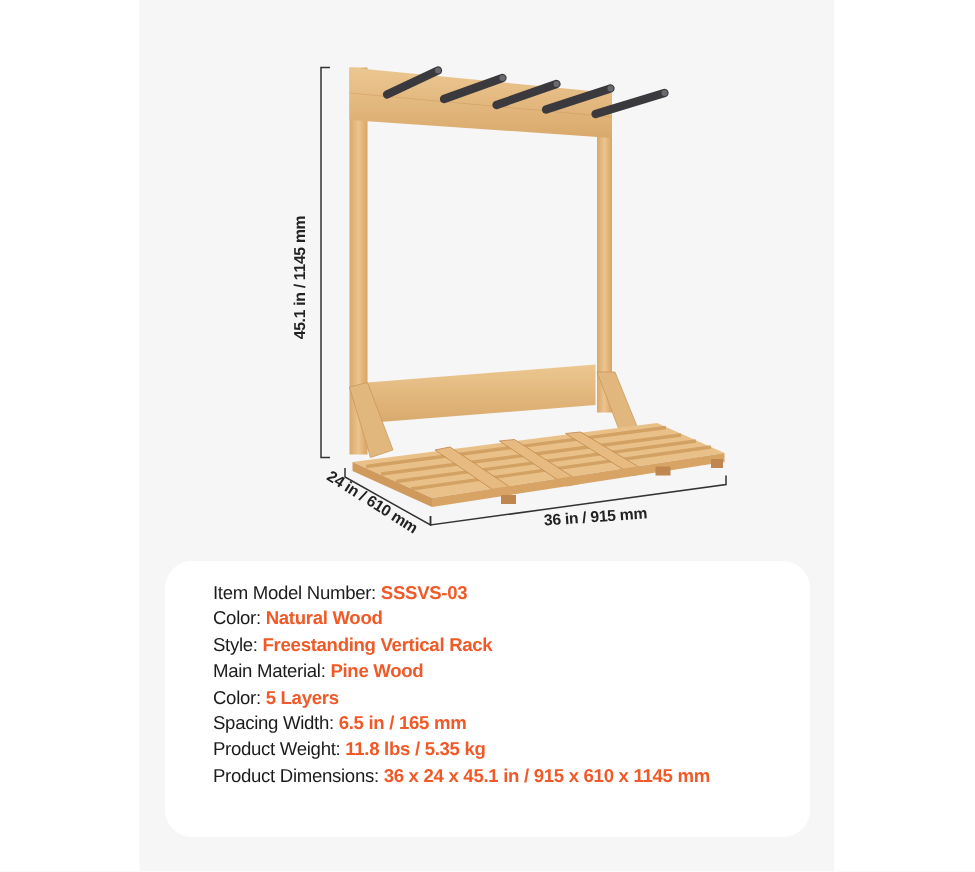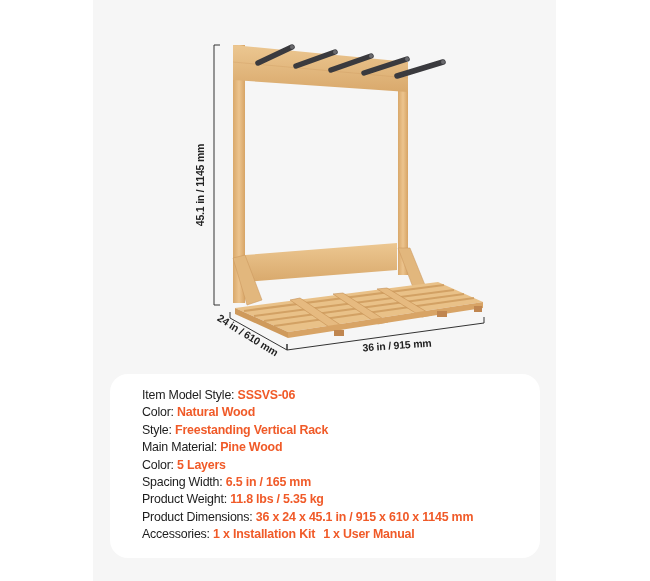--- a/index.html
+++ b/index.html
@@ -104,22 +104,22 @@
   </g>
 </svg>
 
 <div class="dim-label dim-height">45.1 in / 1145 mm</div>
 <div class="dim-label dim-depth">24 in / 610 mm</div>
 <div class="dim-label dim-width">36 in / 915 mm</div>
 
 <div class="spec-card">
   <ul class="spec-list">
     <li class="spec-row">
-      <span>Item Model Style:</span>
-      <span class="spec-value">SSSVS-06</span>
+      <span>Item Model Number:</span>
+      <span class="spec-value">SSSVS-03</span>
     </li>
     <li class="spec-row">
       <span>Color:</span>
       <span class="spec-value">Natural Wood</span>
     </li>
     <li class="spec-row">
       <span>Style:</span>
       <span class="spec-value">Freestanding Vertical Rack</span>
     </li>
     <li class="spec-row">
@@ -135,18 +135,14 @@
       <span class="spec-value">6.5 in / 165 mm</span>
     </li>
     <li class="spec-row">
       <span>Product Weight:</span>
       <span class="spec-value">11.8 lbs / 5.35 kg</span>
     </li>
     <li class="spec-row">
       <span>Product Dimensions:</span>
       <span class="spec-value">36 x 24 x 45.1 in / 915 x 610 x 1145 mm</span>
     </li>
-    <li class="spec-row">
-      <span>Accessories:</span>
-      <span class="spec-value">1 x Installation Kit</span><span class="spec-gap"></span><span class="spec-value">1 x User Manual</span>
-    </li>
   </ul>
 </div>
 
 </body></html>

